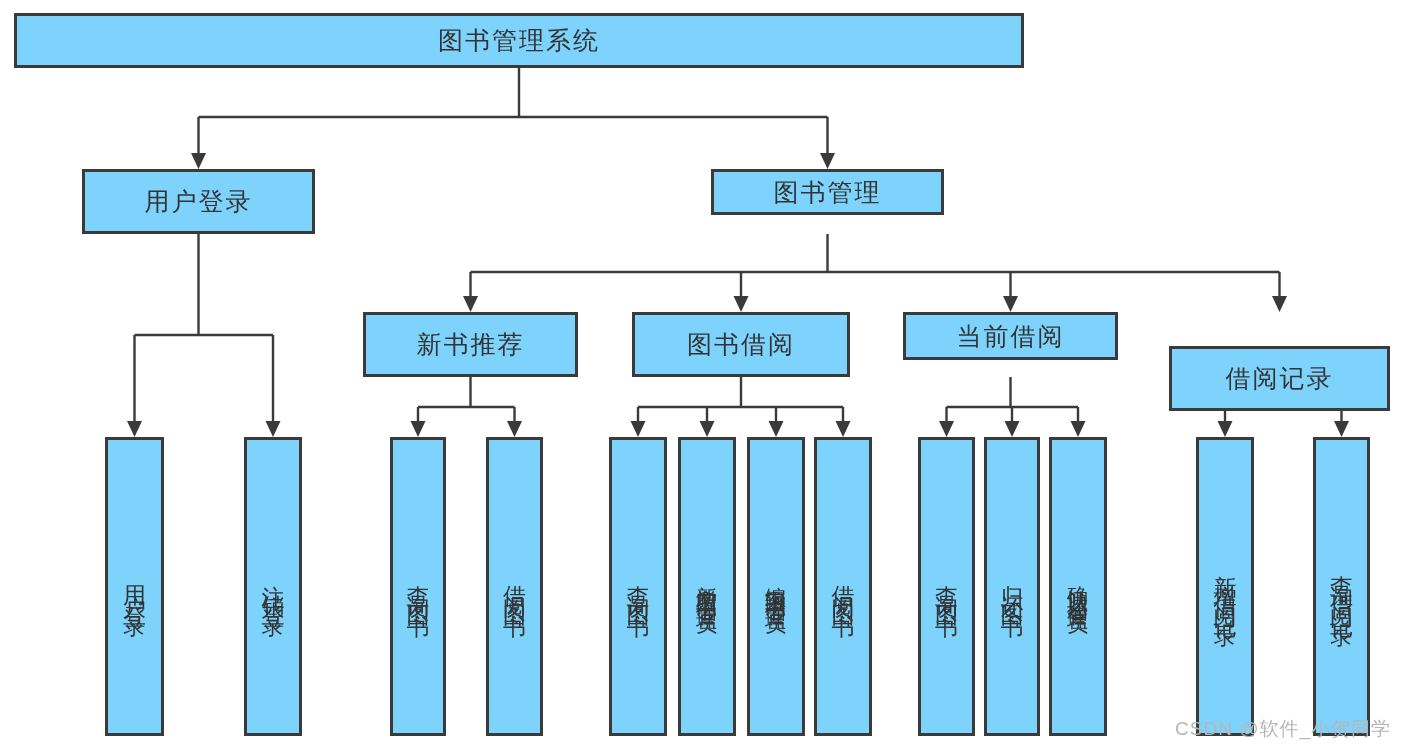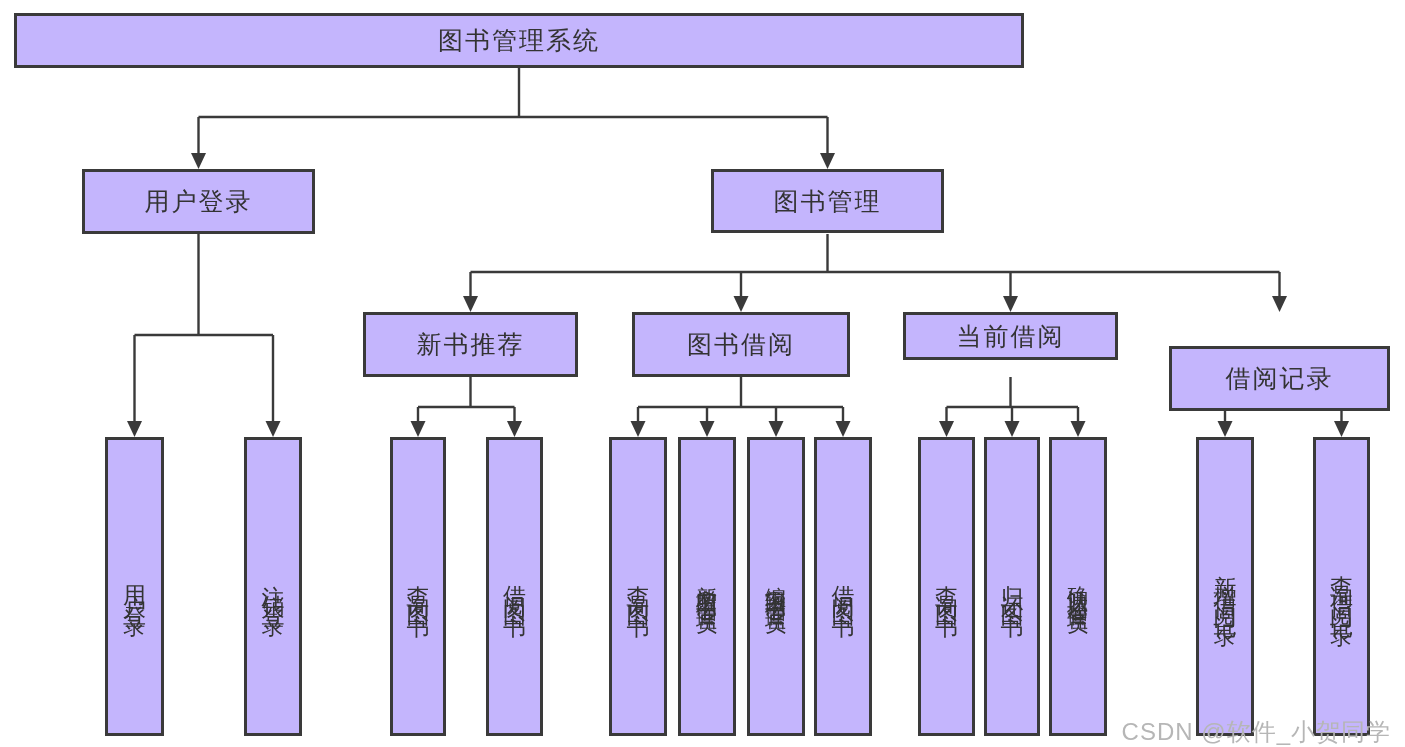--- a/index.html
+++ b/index.html
@@ -16,21 +16,21 @@
     overflow:hidden;
     font-family:"Liberation Sans","DejaVu Sans",sans-serif;
   }
   #connectors{position:absolute;left:0;top:0;width:1405px;height:747px;}
   #connectors .cline{stroke:var(--line);stroke-width:2.4;fill:none;}
   #connectors .ahead{fill:var(--line);stroke:none;}
   .box{
     position:absolute;
     box-sizing:border-box;
     border:3px solid var(--line);
-    background:#c4b5fd;
+    background:#7dd3fc;
     display:flex;align-items:center;justify-content:center;
     color:var(--text);
     font-size:25px;
     letter-spacing:2px;
     white-space:nowrap;
     z-index:2;
   }
   .vbox span{
     writing-mode:vertical-rl;
     text-orientation:mixed;
@@ -38,21 +38,21 @@
     letter-spacing:10px;
     line-height:1;
   }
   .vbox.dense span{
     font-size:21px;
     letter-spacing:4px;
   }
   #watermark{
     position:absolute;
     right:14px;top:716px;
-    font-size:24px;
+    font-size:19px;
     letter-spacing:1px;
     color:var(--wm);
     z-index:5;
   }
 </style>
 </head>
 <body>
 
 <div id="stage">
   <svg id="connectors" xmlns="http://www.w3.org/2000/svg" viewBox="0 0 1405 747">
@@ -109,21 +109,21 @@
       <line x1="1341.5" y1="407" x2="1341.5" y2="424" class="cline"></line>
       <polygon points="1334,421 1349,421 1341.5,437" class="ahead"></polygon>
     </svg>
   <div id="watermark">CSDN @软件_小贺同学</div>
 <div class="box" style="left: 14px; top: 13px; width: 1010px; height: 55px;">
       <span>图书管理系统</span>
     </div>
     <div class="box" style="left: 82px; top: 169px; width: 233px; height: 65px;">
       <span>用户登录</span>
     </div>
-    <div class="box" style="left: 711px; top: 169px; width: 233px; height: 64px;">
+    <div class="box" style="left: 711px; top: 169px; width: 233px; height: 46px;">
       <span>图书管理</span>
     </div>
     <div class="box" style="left: 632px; top: 312px; width: 218px; height: 65px;">
       <span>图书借阅</span>
     </div>
     <div class="box" style="left: 363px; top: 312px; width: 215px; height: 65px;">
       <span>新书推荐</span>
     </div>
     <div class="box" style="left: 903px; top: 312px; width: 215px; height: 48px;">
       <span>当前借阅</span>

